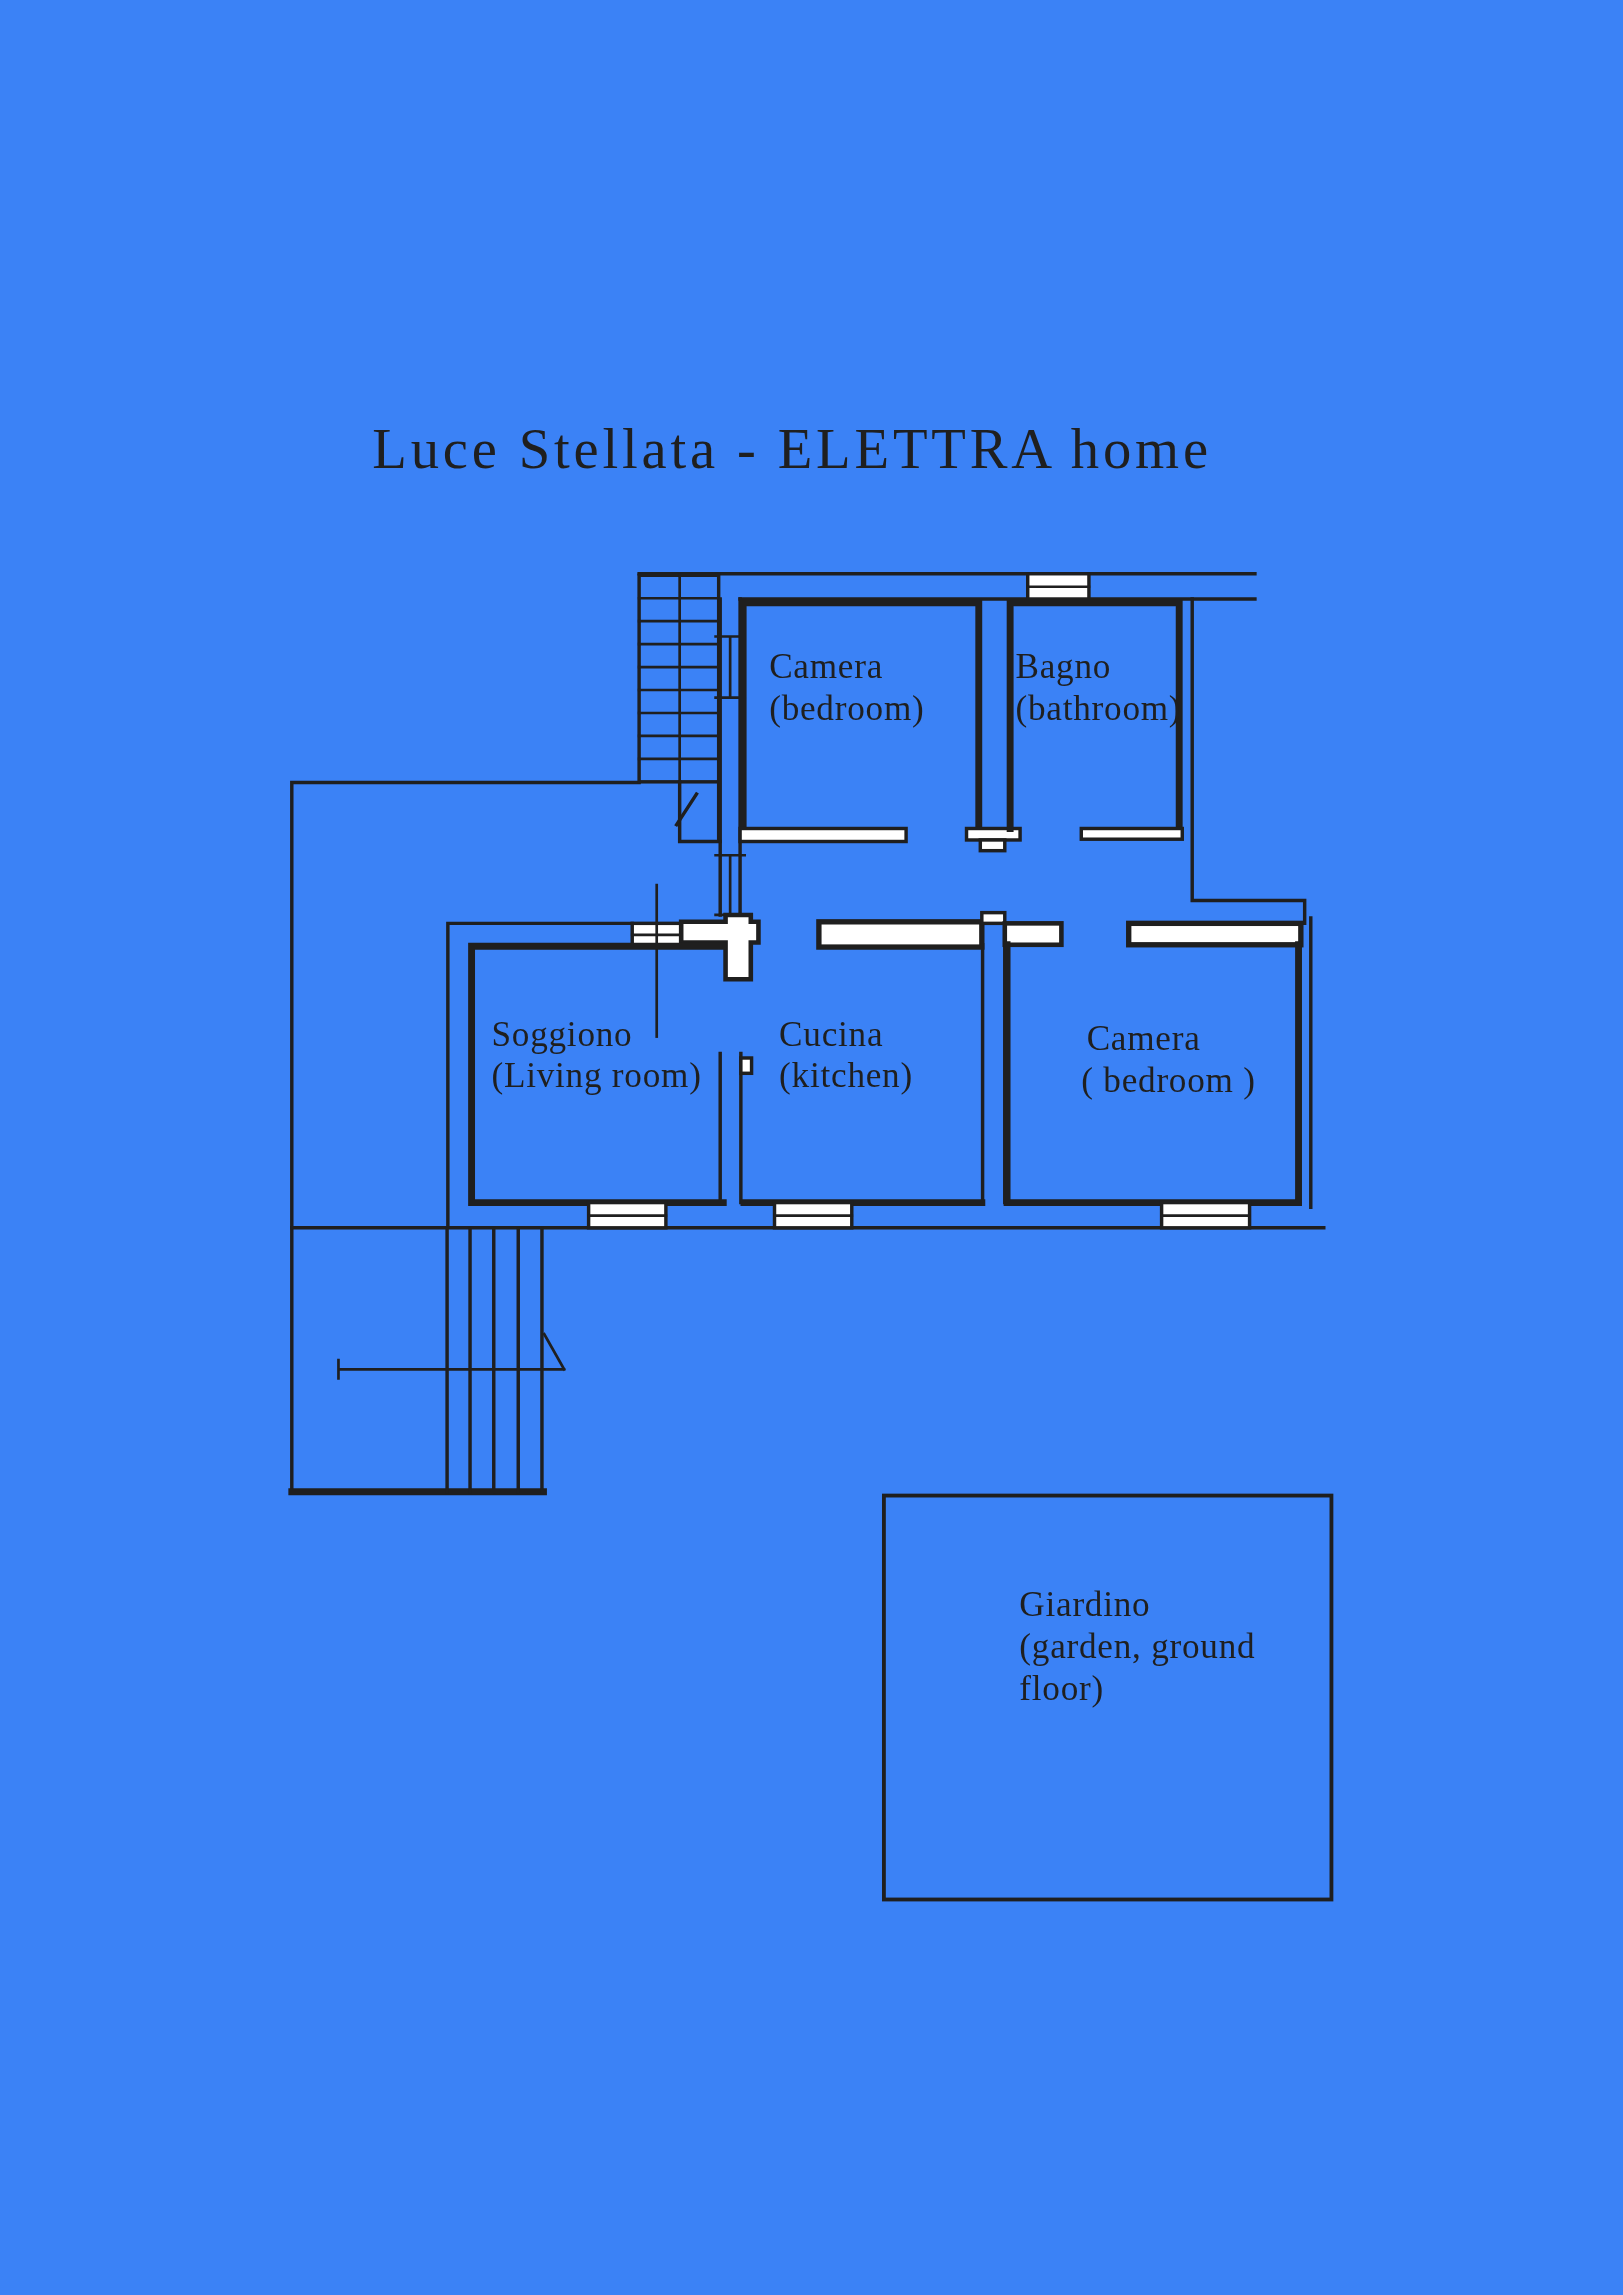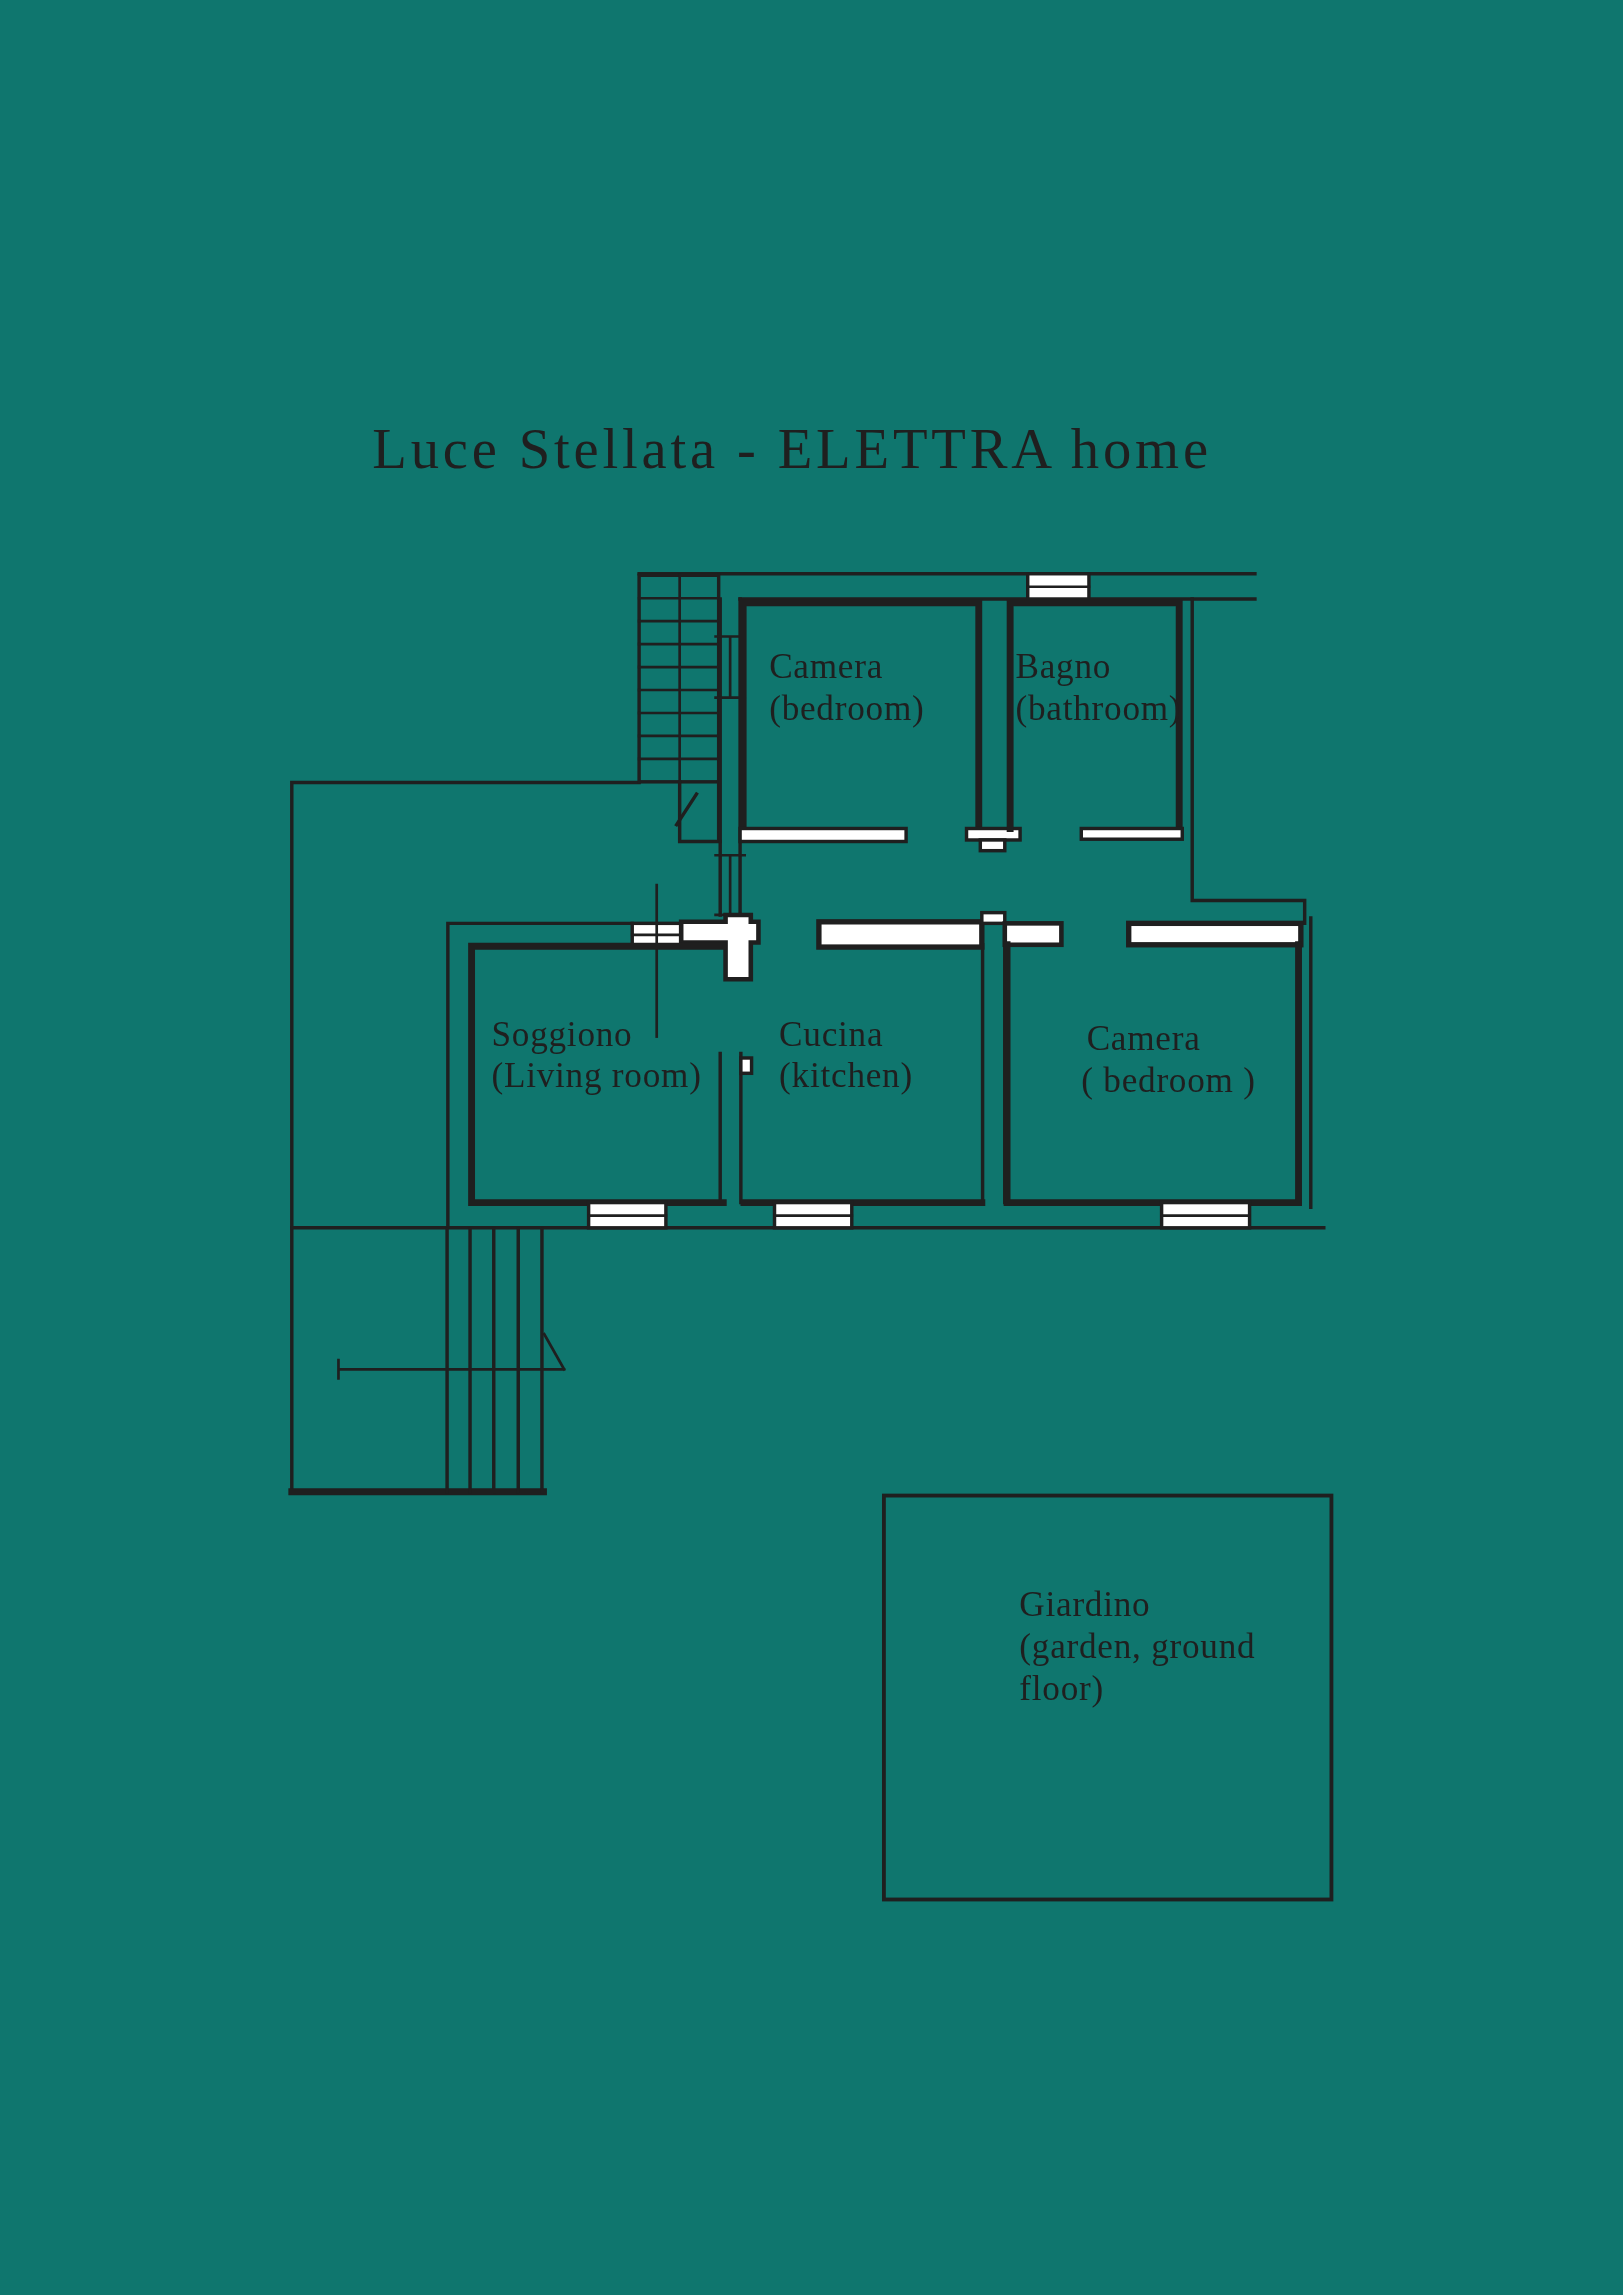--- a/index.html
+++ b/index.html
@@ -1,21 +1,21 @@
 <!DOCTYPE html>
 <html style="font-size:12.2px"><head>
 <meta charset="utf-8">
 <style>
   html,body{
     margin:0;padding:0;
     width:1624px;height:2295px;
     background:#ffffff;
     font-family:"Liberation Serif","DejaVu Serif",serif;
   }
-  .plan-wrap{position:relative;width:1624px;height:2295px;background:#0f766e;}
+  .plan-wrap{position:relative;width:1624px;height:2295px;background:#3b82f6;}
   svg{position:absolute;left:0;top:0;}
   .thin{fill:none;stroke:#1f1f1f;stroke-width:4.5;stroke-linecap:square;}
   .hair{fill:none;stroke:#1f1f1f;stroke-width:3.5;stroke-linecap:square;}
   .heavy{fill:none;stroke:#1f1f1f;stroke-width:9;stroke-linecap:square;}
   .band{fill:#ffffff;stroke:#1f1f1f;stroke-width:7;}
   .band-thin{fill:#ffffff;stroke:#1f1f1f;stroke-width:4.5;}
   .cross{fill:#ffffff;stroke:#1f1f1f;stroke-width:6;}
   .garden{fill:none;stroke:#1f1f1f;stroke-width:5;}
   text{fill:#1f1f1f;}
   .title-text{font-size:74px;letter-spacing:5px;}

